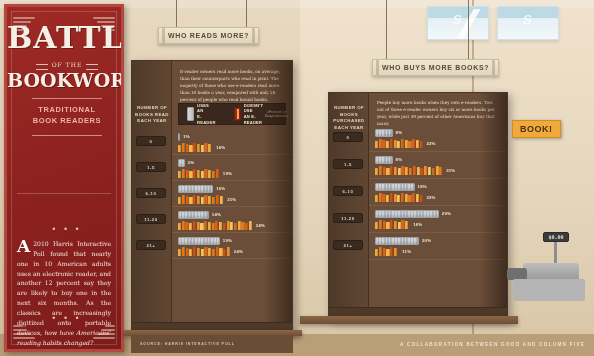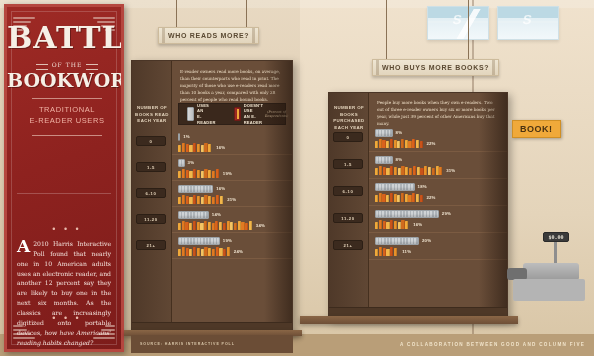--- a/index.html
+++ b/index.html
@@ -97,21 +97,21 @@
     content:""; position:absolute; top:3px; width:12px; height:4px;
     border-top:1px solid #e0bfb3; border-bottom:1px solid #e0bfb3;
   }
   .t-ofthe::before{ left:-2px;} .t-ofthe::after{ right:-2px;}
   .t-bookworms {
     font-family: "DejaVu Serif", serif;
     font-size: 19px; font-weight: bold; color: #f6efe6;
     letter-spacing: 0px; line-height: 1; text-shadow: 1px 1px 0 rgba(0,0,0,.3);
   }
   .sub-rule { width: 70px; height:1px; background:#d9a79c; margin: 8px auto 5px; opacity:.8;}
-  .sub-line { font-size: 7.5px; font-weight: normal; color: #f0b2a4; letter-spacing: .6px; line-height: 1.5;}
+  .sub-line { font-size: 7.5px; font-weight: bold; color: #f0b2a4; letter-spacing: .6px; line-height: 1.5;}
   .sub-vs   { font-size: 11px; font-weight: bold; color: #f6efe6; letter-spacing: .5px; margin: 1px 0;}
   .divider-h { position:absolute; left:10px; right:10px; top:186px; height:1px; background: rgba(255,255,255,.22);}
 
   .dots { text-align:center; color:#e8b9ac; font-size: 9px; letter-spacing: 3px; line-height: 1; }
   .body-copy {
     position:absolute; left:10px; right:10px; top:232px;
     font-family: "DejaVu Serif", serif;
     font-size: 6.1px; line-height: 1.62; color: #f3e2dc; text-align: justify;
   }
   .dropcap {
@@ -308,21 +308,21 @@
         <i></i>
         <i></i>
       </div>
 
     <div class="title-block">
       <div class="t-battle">BATTLE</div>
       <div class="t-ofthe">OF THE</div>
       <div class="t-bookworms">BOOKWORMS</div>
       <div class="sub-rule"></div>
       <div class="sub-line">TRADITIONAL</div>
-      <div class="sub-line">E-READER USERS</div>
+      <div class="sub-line">BOOK READERS</div>
       <div class="sub-rule"></div>
     </div>
 
     <div class="divider-h"></div>
     <div class="dots" style="position:absolute; left:0; width:120px; top:218px;">• • •</div>
 
     <div class="body-copy">
       <span class="dropcap">A</span><span>2010 Harris Interactive Poll found that nearly one in 10 American adults uses an electronic reader, and another 12 percent say they are likely to buy one in the next six months. As the classics are increasingly digitized onto portable devices, </span><span class="copy-em">how have Americans' reading habits changed?</span>
     </div>
     <div class="dots" style="position:absolute; left:0; width:120px; bottom:26px;">• • •</div>

